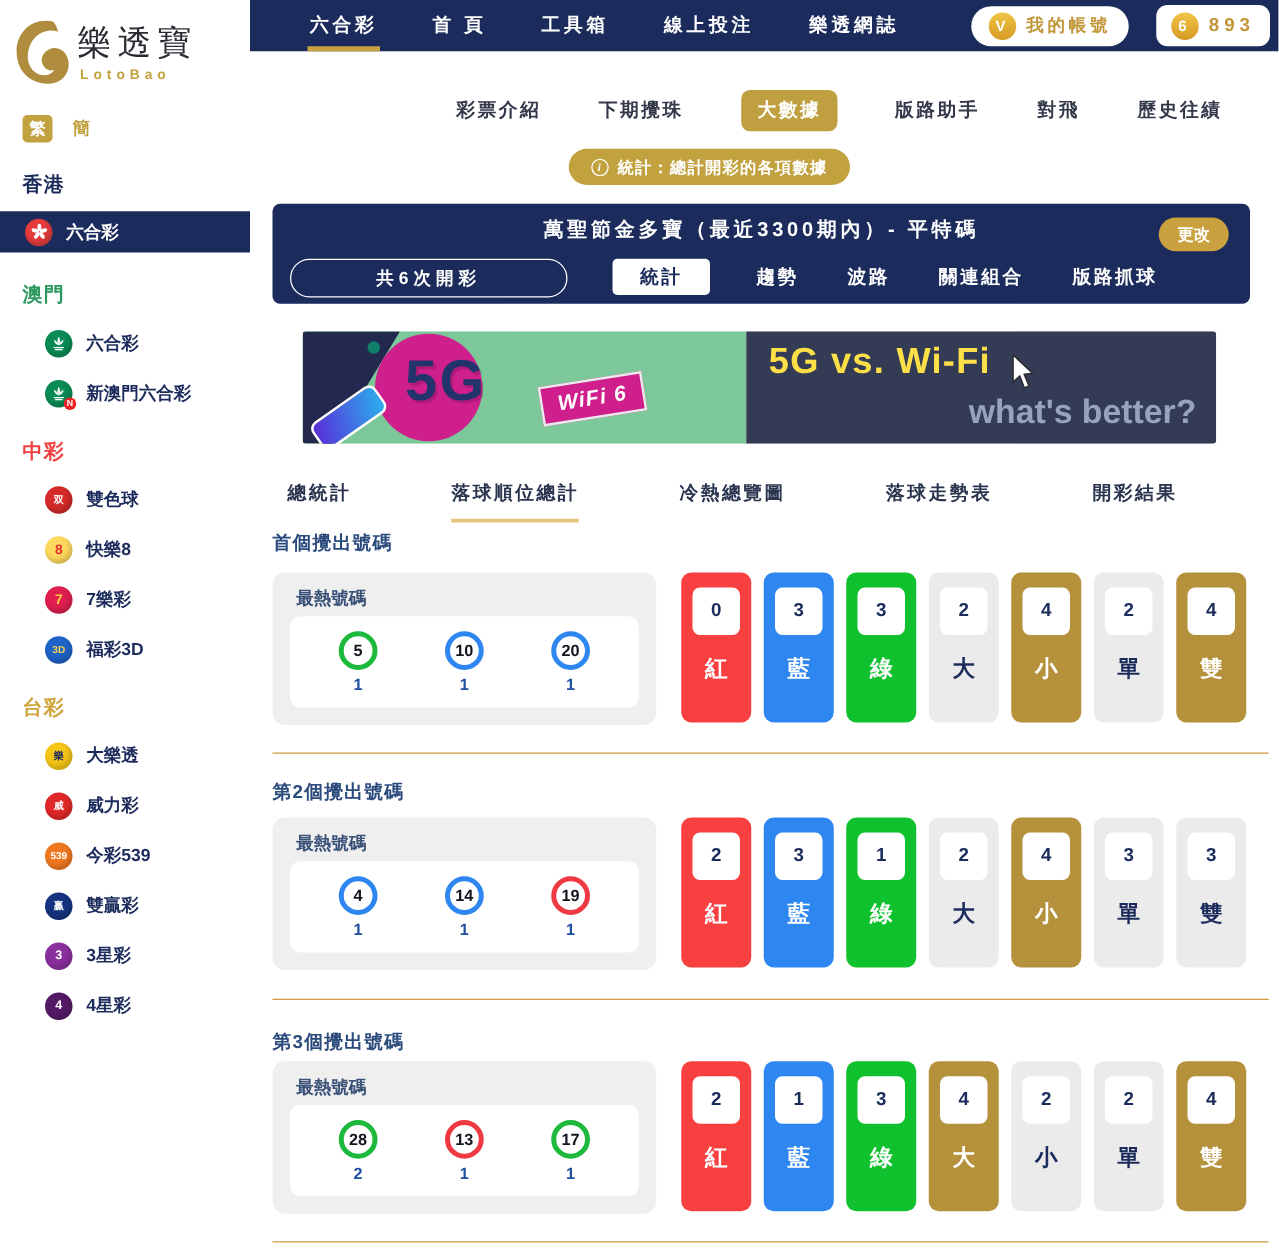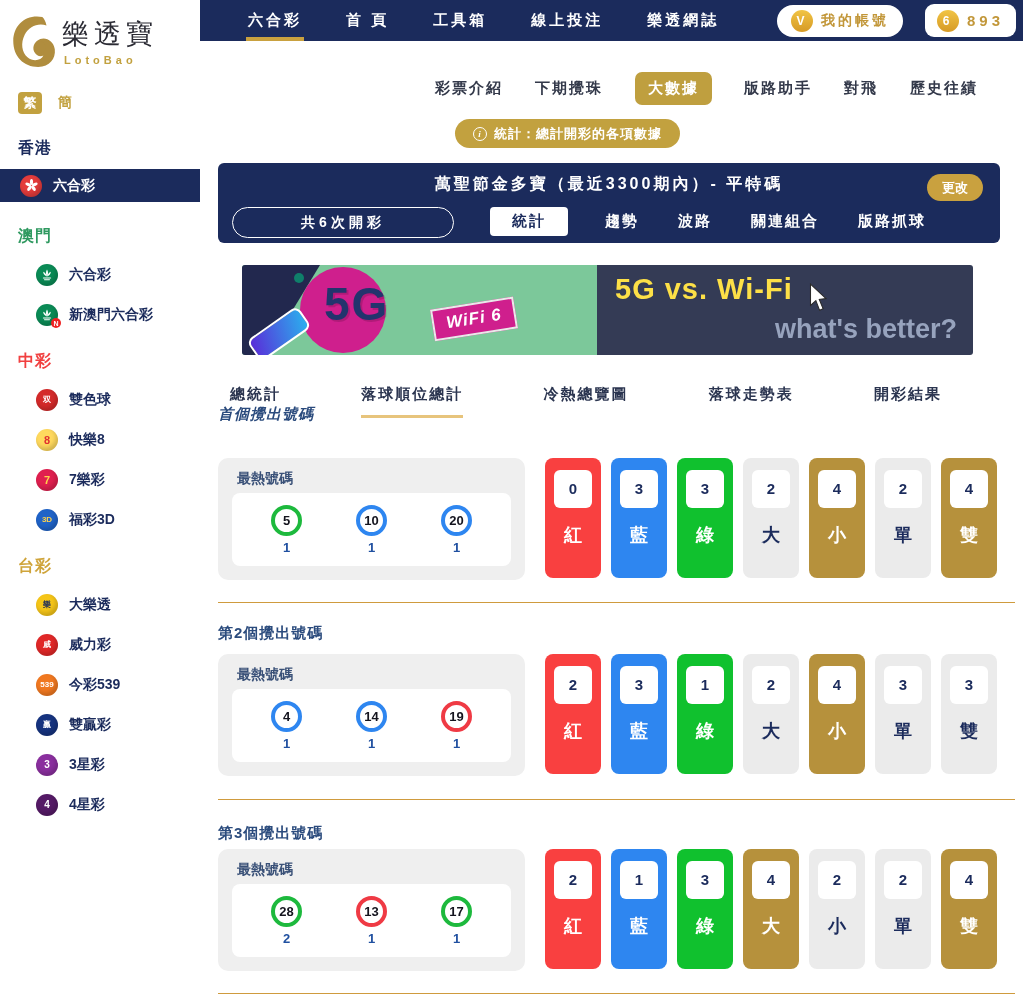--- a/index.html
+++ b/index.html
@@ -33,21 +33,21 @@
   .side-icon { width:22px; height:22px; border-radius:50%; flex:none; display:flex; align-items:center; justify-content:center; color:#fff; font-weight:bold; position:relative; box-shadow:inset -2px -3px 4px rgba(0,0,0,.18); }
   .gi { font-size:8px; line-height:1; letter-spacing:0; }
   .i-hk { background:#e43c3c; } .i-mo { background:#0a8b56; }
   .i-ssq { background:#d42a2a; } .i-kl8 { background:#ffd95e; } .i-7lc { background:#e01f4f; } .i-fc3d { background:#1f63c8; }
   .i-dlt { background:#f5c518; } .i-wlc { background:#e02828; } .i-539 { background:#f07820; } .i-syc { background:#16337f; } .i-3x { background:#8a2f9e; } .i-4x { background:#551a66; }
   .i-kl8 .gi { color:#e03030; font-size:11px; } .i-dlt .gi { color:#1b2b5c; }
   .n-badge { position:absolute; right:-3px; bottom:-2px; width:10px; height:10px; border-radius:50%; background:#e22; color:#fff; font-size:7px; font-weight:bold; display:flex; align-items:center; justify-content:center; }
 
   
   .main { position:absolute; left:200px; top:41px; width:823px; height:959px; background:#fff; }
-  .subnav { position:absolute; top:31px; right:45px; display:flex; align-items:center; gap:32px; }
+  .subnav { position:absolute; top:31px; right:45px; display:flex; align-items:center; gap:46px; }
   .subnav-item { font-size:15px; font-weight:bold; color:#33394a; letter-spacing:2px; cursor:pointer; }
   .subnav-item.active { background:#bf9f3f; color:#fff; border-radius:7px; padding:7px 13px; }
   .info-pill { position:absolute; left:255px; top:78px; height:29px; border-radius:15px; background:#c2a13f; color:#fff; font-size:13px; font-weight:bold; display:flex; align-items:center; gap:7px; padding:0 18px; letter-spacing:1px; }
   .info-icon { width:14px; height:14px; border:1.3px solid #fff; border-radius:50%; font-size:9px; display:flex; align-items:center; justify-content:center; font-style:italic; font-family:"Liberation Serif", serif; }
 
   
   .panel { position:absolute; left:18px; top:122px; width:782px; height:80px; background:#1b2b5c; border-radius:6px; }
   .panel-title { text-align:center; color:#fff; font-size:16px; font-weight:bold; letter-spacing:3px; margin-top:11px; }
   .change-btn { position:absolute; right:17px; top:11px; width:56px; height:27px; background:#c9a13f; border-radius:14px; color:#fff; font-size:13px; font-weight:bold; display:flex; align-items:center; justify-content:center; cursor:pointer; }
   .draws-pill { position:absolute; left:14px; top:44px; width:222px; height:31px; border:1.5px solid #fff; border-radius:16px; color:#fff; font-size:14px; font-weight:bold; letter-spacing:4px; display:flex; align-items:center; justify-content:center; }
@@ -294,21 +294,21 @@
     </div>
 
     <div class="stat-tabs">
       <div class="stab">總統計</div>
       <div class="stab active">落球順位總計</div>
       <div class="stab">冷熱總覽圖</div>
       <div class="stab">落球走勢表</div>
       <div class="stab">開彩結果</div>
     </div>
 
-    <div class="sec-heading" style="top:364px;font-style:italic;">首個攪出號碼</div>
+    <div class="sec-heading" style="top:384px;">首個攪出號碼</div>
     <div class="sec-row" style="top:417px;">
       <div class="hot-card">
         <div class="hot-label">最熱號碼</div>
         <div class="hot-box">
           <div class="ball-unit">
             <div class="ball green">
                 <span>5</span>
               </div>
             <div class="ball-count">1</div>
           </div>

